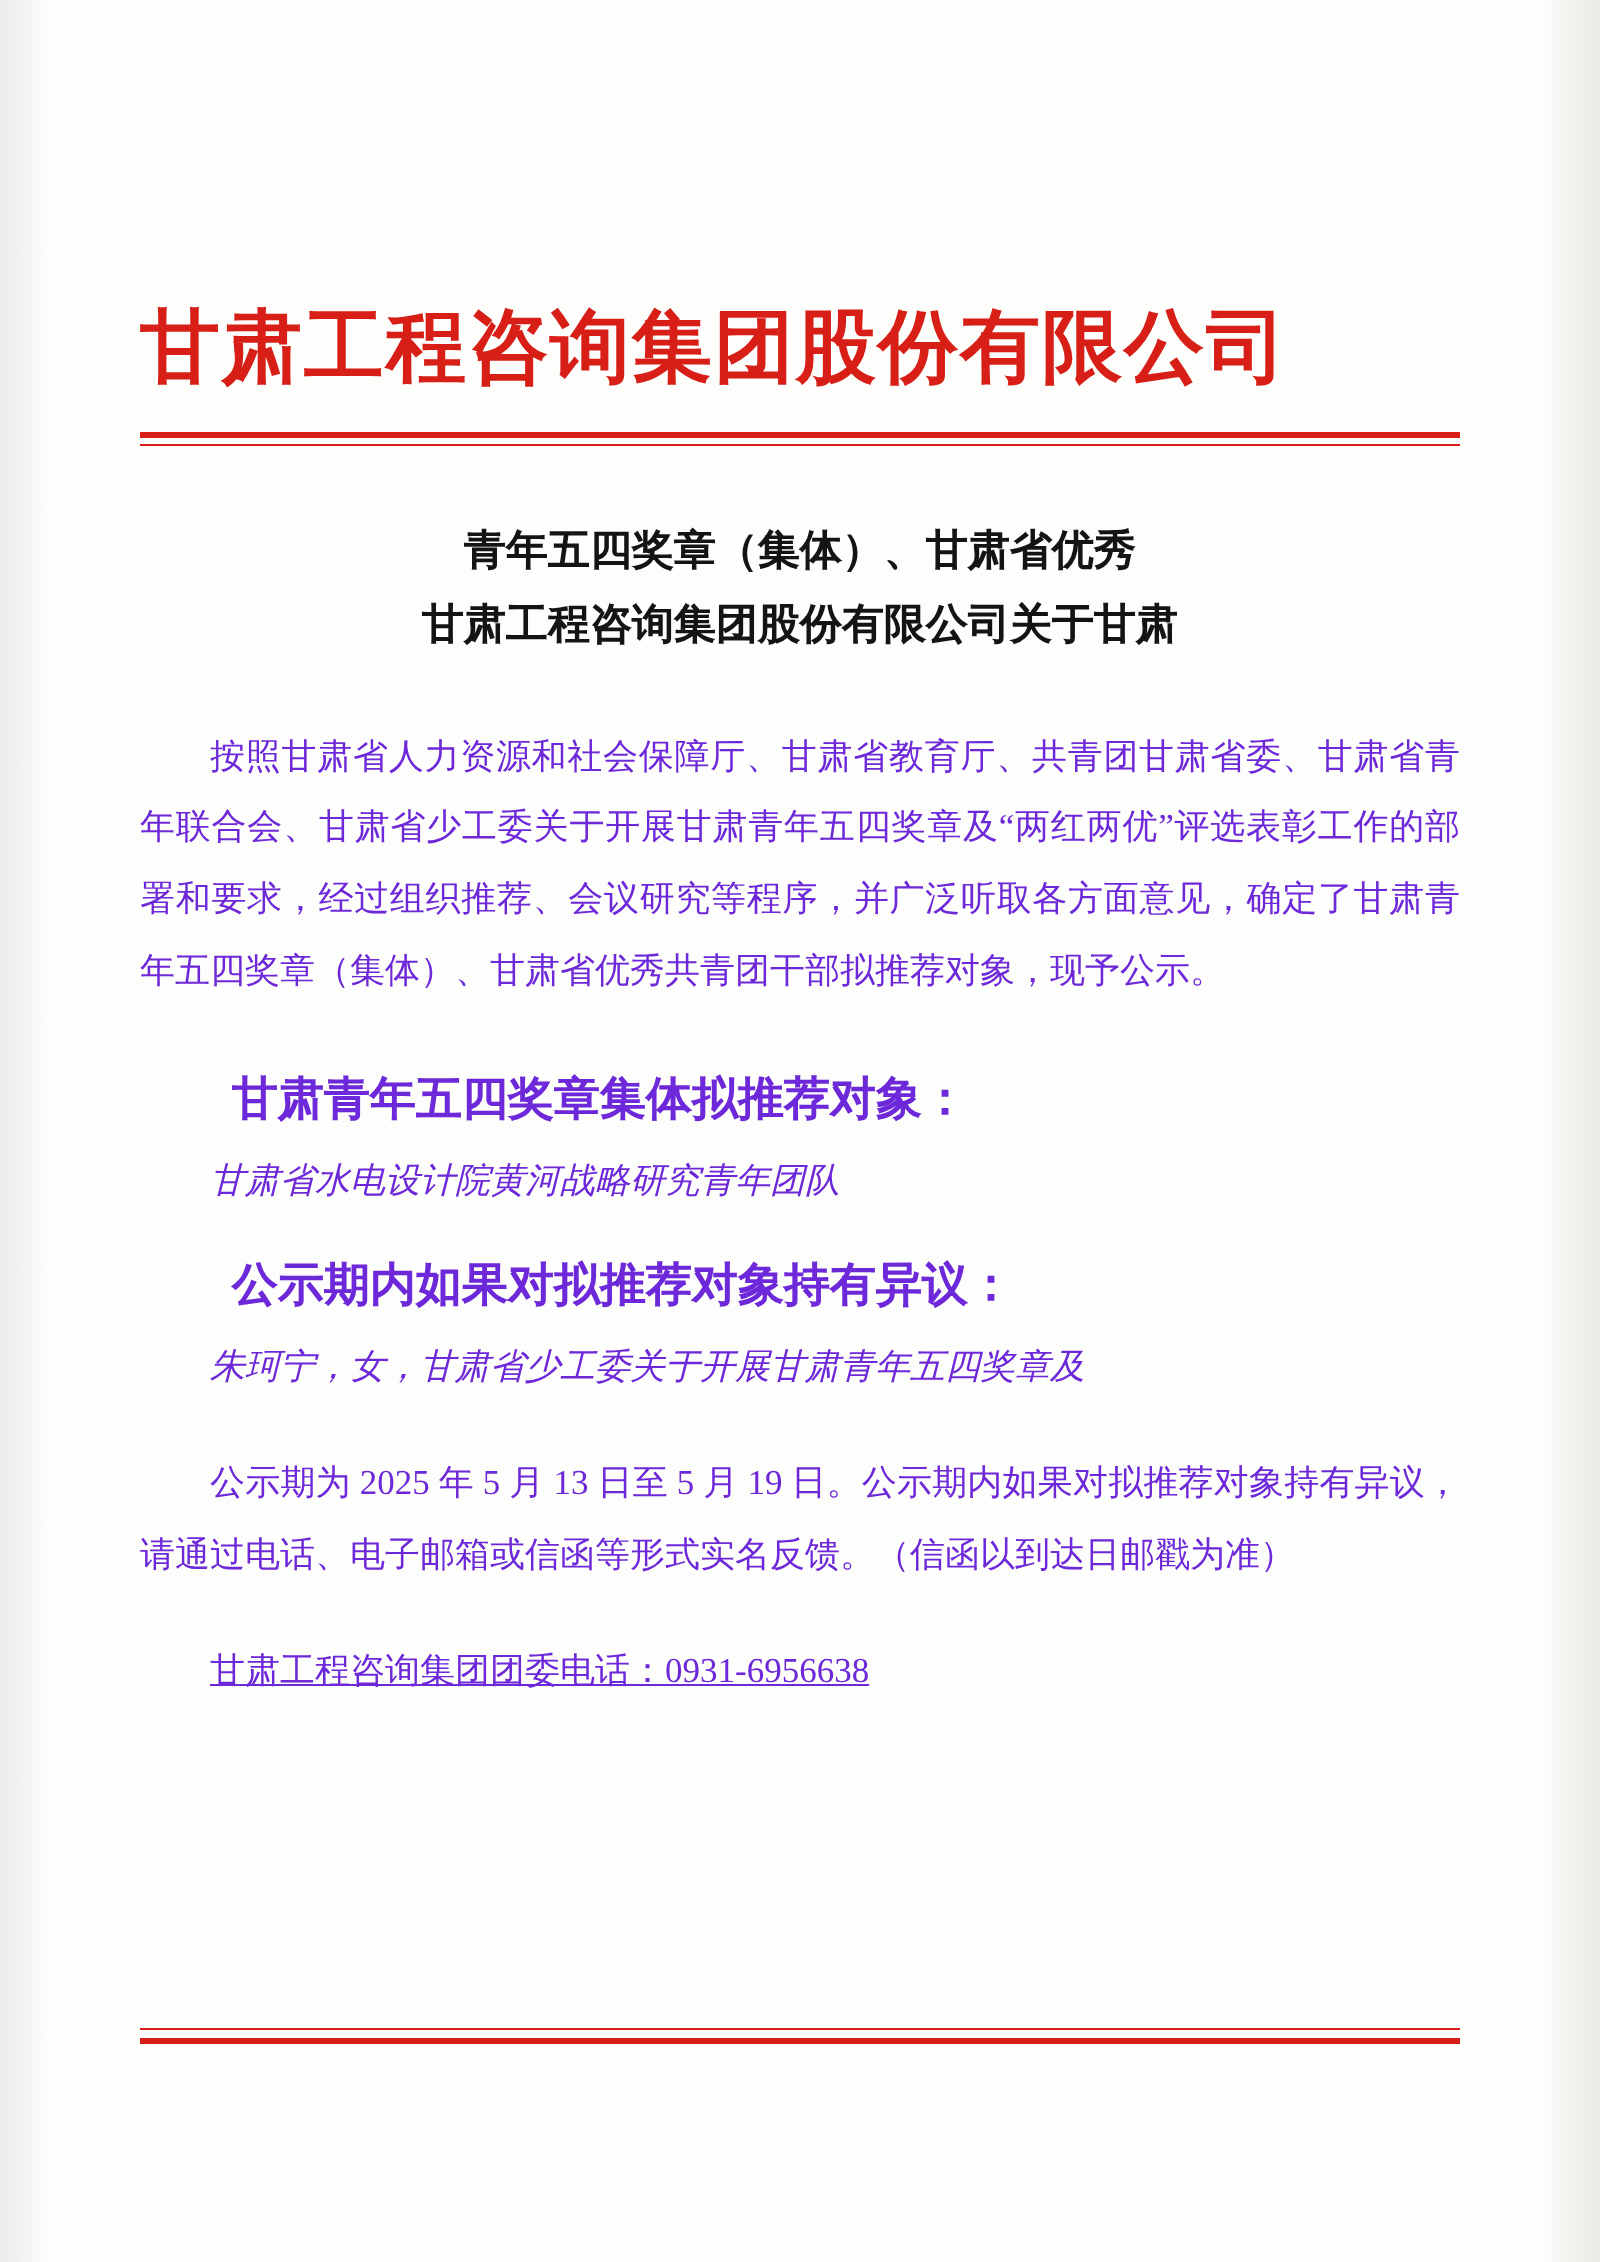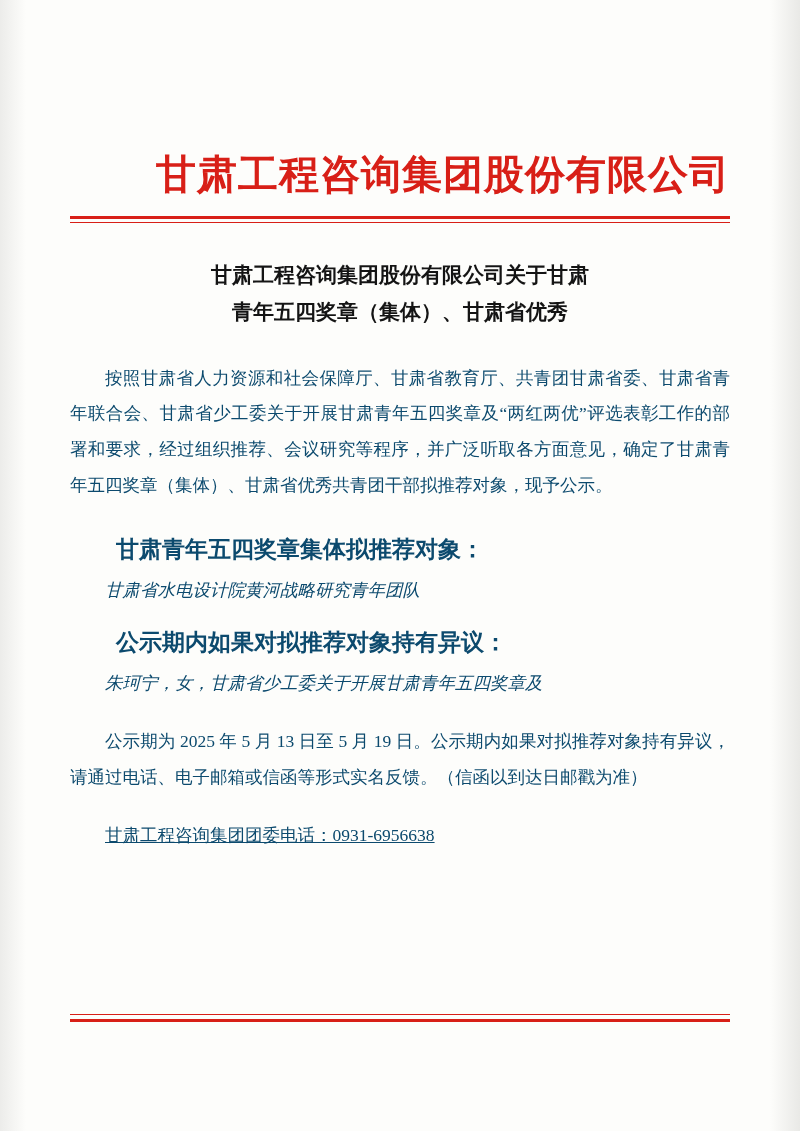--- a/index.html
+++ b/index.html
@@ -38,21 +38,21 @@
     pointer-events: none;
   }
   .sheet {
     position: absolute;
     left: 70px;
     top: 0;
     width: 660px;
     height: 1131px;
   }
   .letterhead-title {
-    text-align: right;
+    text-align: left;
     color: #d81f17;
     font-family: "DejaVu Serif", "Liberation Serif", serif;
     font-weight: bold;
     font-size: 40px;
     letter-spacing: 1px;
     margin-top: 152px;
     line-height: 1.1;
     white-space: nowrap;
   }
   .rule-thick {
@@ -74,21 +74,21 @@
     color: #141414;
     font-family: "DejaVu Serif", "Liberation Serif", serif;
   }
   .doc-title div {
     white-space: nowrap;
   }
   .body-block {
     margin-top: 30px;
     font-size: 17.5px;
     line-height: 2.05;
-    color: #0c4a6e;
+    color: #6d28d9;
     text-align: justify;
     text-justify: inter-ideograph;
   }
   .para {
     text-indent: 2em;
     margin: 0;
   }
   .lead-bold {
     font-weight: bold;
     margin: 10px 0 0 0;
@@ -130,22 +130,22 @@
 
 <div class="page">
   <div class="sheet">
 
     <div class="letterhead-title">甘肃工程咨询集团股份有限公司</div>
 
     <div class="rule-thick"></div>
     <div class="rule-thin"></div>
 
     <div class="doc-title">
+      <div>青年五四奖章（集体）、甘肃省优秀</div>
       <div>甘肃工程咨询集团股份有限公司关于甘肃</div>
-      <div>青年五四奖章（集体）、甘肃省优秀</div>
     </div>
 
     <div class="body-block">
       <p class="para">按照甘肃省人力资源和社会保障厅、甘肃省教育厅、共青团甘肃省委、甘肃省青年联合会、甘肃省少工委关于开展甘肃青年五四奖章及“两红两优”评选表彰工作的部署和要求，经过组织推荐、会议研究等程序，并广泛听取各方面意见，确定了甘肃青年五四奖章（集体）、甘肃省优秀共青团干部拟推荐对象，现予公示。</p>
 
       <div class="spacer-sm"></div>
 
       <p class="lead-bold">甘肃青年五四奖章集体拟推荐对象：</p>
       <p class="sub-line">甘肃省水电设计院黄河战略研究青年团队</p>
 

